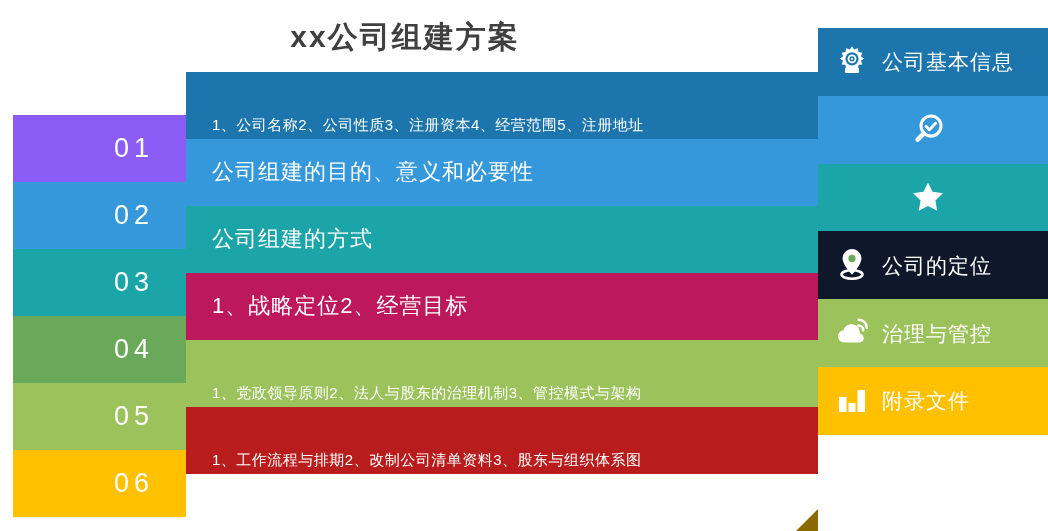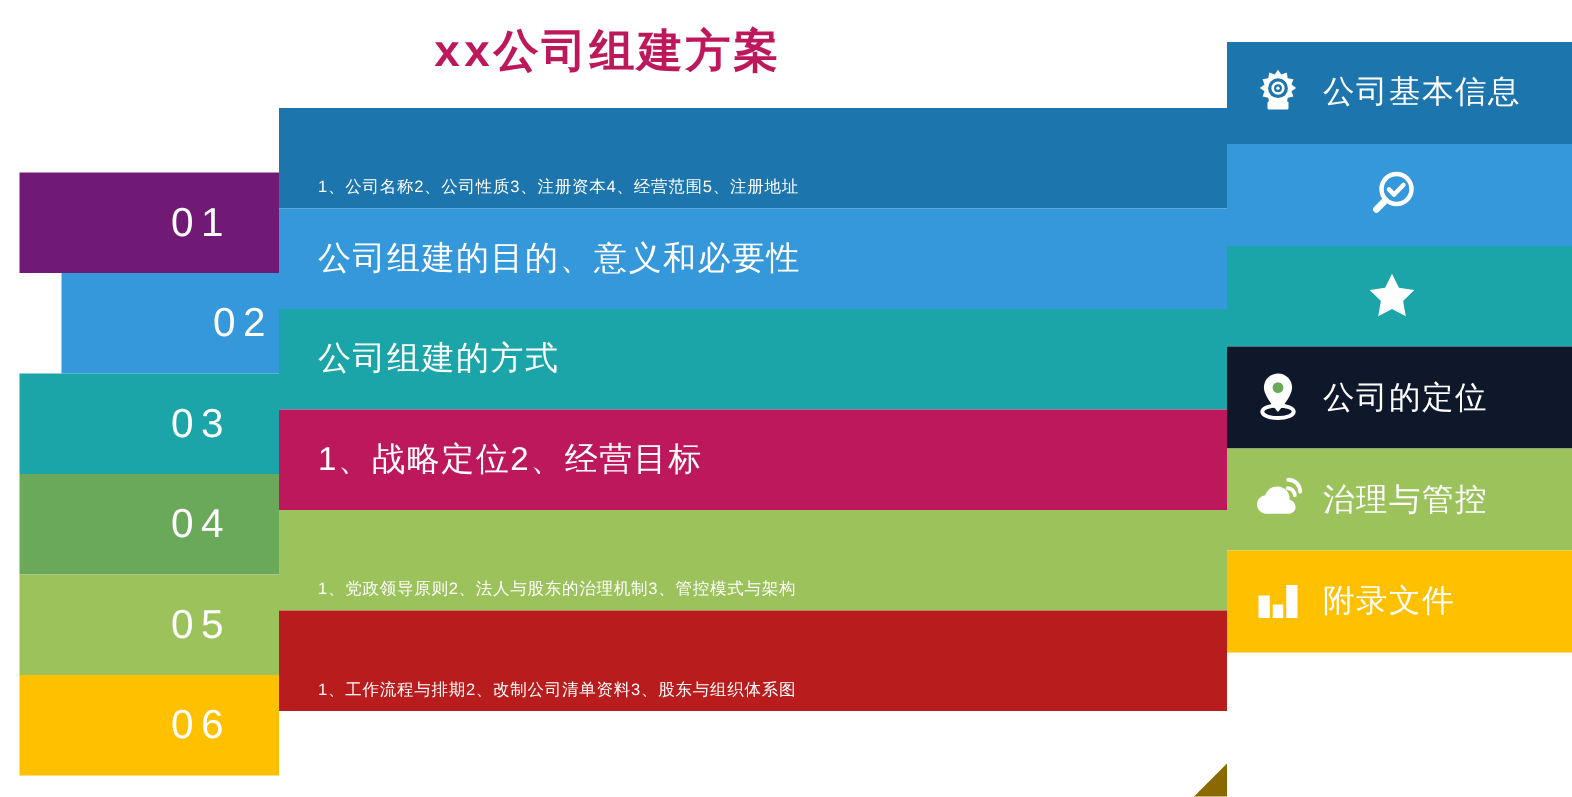--- a/index.html
+++ b/index.html
@@ -70,21 +70,21 @@
     height: 67px;
     box-sizing: border-box;
     display: flex;
     align-items: center;
     padding-left: 26px;
   }
   .bar .bar-text {
     color: #ffffff;
     line-height: 1.1;
   }
-  .bar.small .bar-text { font-size: 11px; letter-spacing: 0.5px; margin-top: 40px; }
+  .bar.small .bar-text { font-size: 15px; letter-spacing: 0.5px; margin-top: 40px; }
   .bar.large .bar-text { font-size: 22px; letter-spacing: 1px; }
   .fold-right {
     position: absolute;
     left: 592px;
     top: 437px;
     width: 0;
     height: 0;
     border-bottom: 40px solid #8a6a00;
     border-left: 40px solid transparent;
   }
@@ -122,27 +122,27 @@
     font-size: 21px;
     letter-spacing: 1px;
     margin-left: 10px;
     line-height: 1;
     white-space: nowrap;
   }
 </style>
 </head>
 <body>
 
-<div class="page-title" style="color: #be185d; font-family: Liberation Mono, monospace;">xx公司组建方案</div>
+<div class="page-title" style="color: #404040;">xx公司组建方案</div>
 
 <div class="number-column">
-  <div class="number-block" style="top: 0px; background: #701a75; padding-left: 21px;">
+  <div class="number-block" style="top: 0px; background: #8b5cf6; padding-left: 21px;">
     <span class="num">01</span>
   </div>
-  <div class="number-block" style="top: 67px; background: rgb(52, 152, 219); margin-left: 28px;">
+  <div class="number-block" style="top: 67px; background: rgb(52, 152, 219);">
     <span class="num">02</span>
   </div>
   <div class="number-block" style="top: 134px; background: rgb(27, 165, 168);">
     <span class="num">03</span>
   </div>
   <div class="number-block" style="top: 201px; background: rgb(106, 168, 90);">
     <span class="num">04</span>
   </div>
   <div class="number-block" style="top: 268px; background: rgb(156, 194, 92);">
     <span class="num">05</span>

